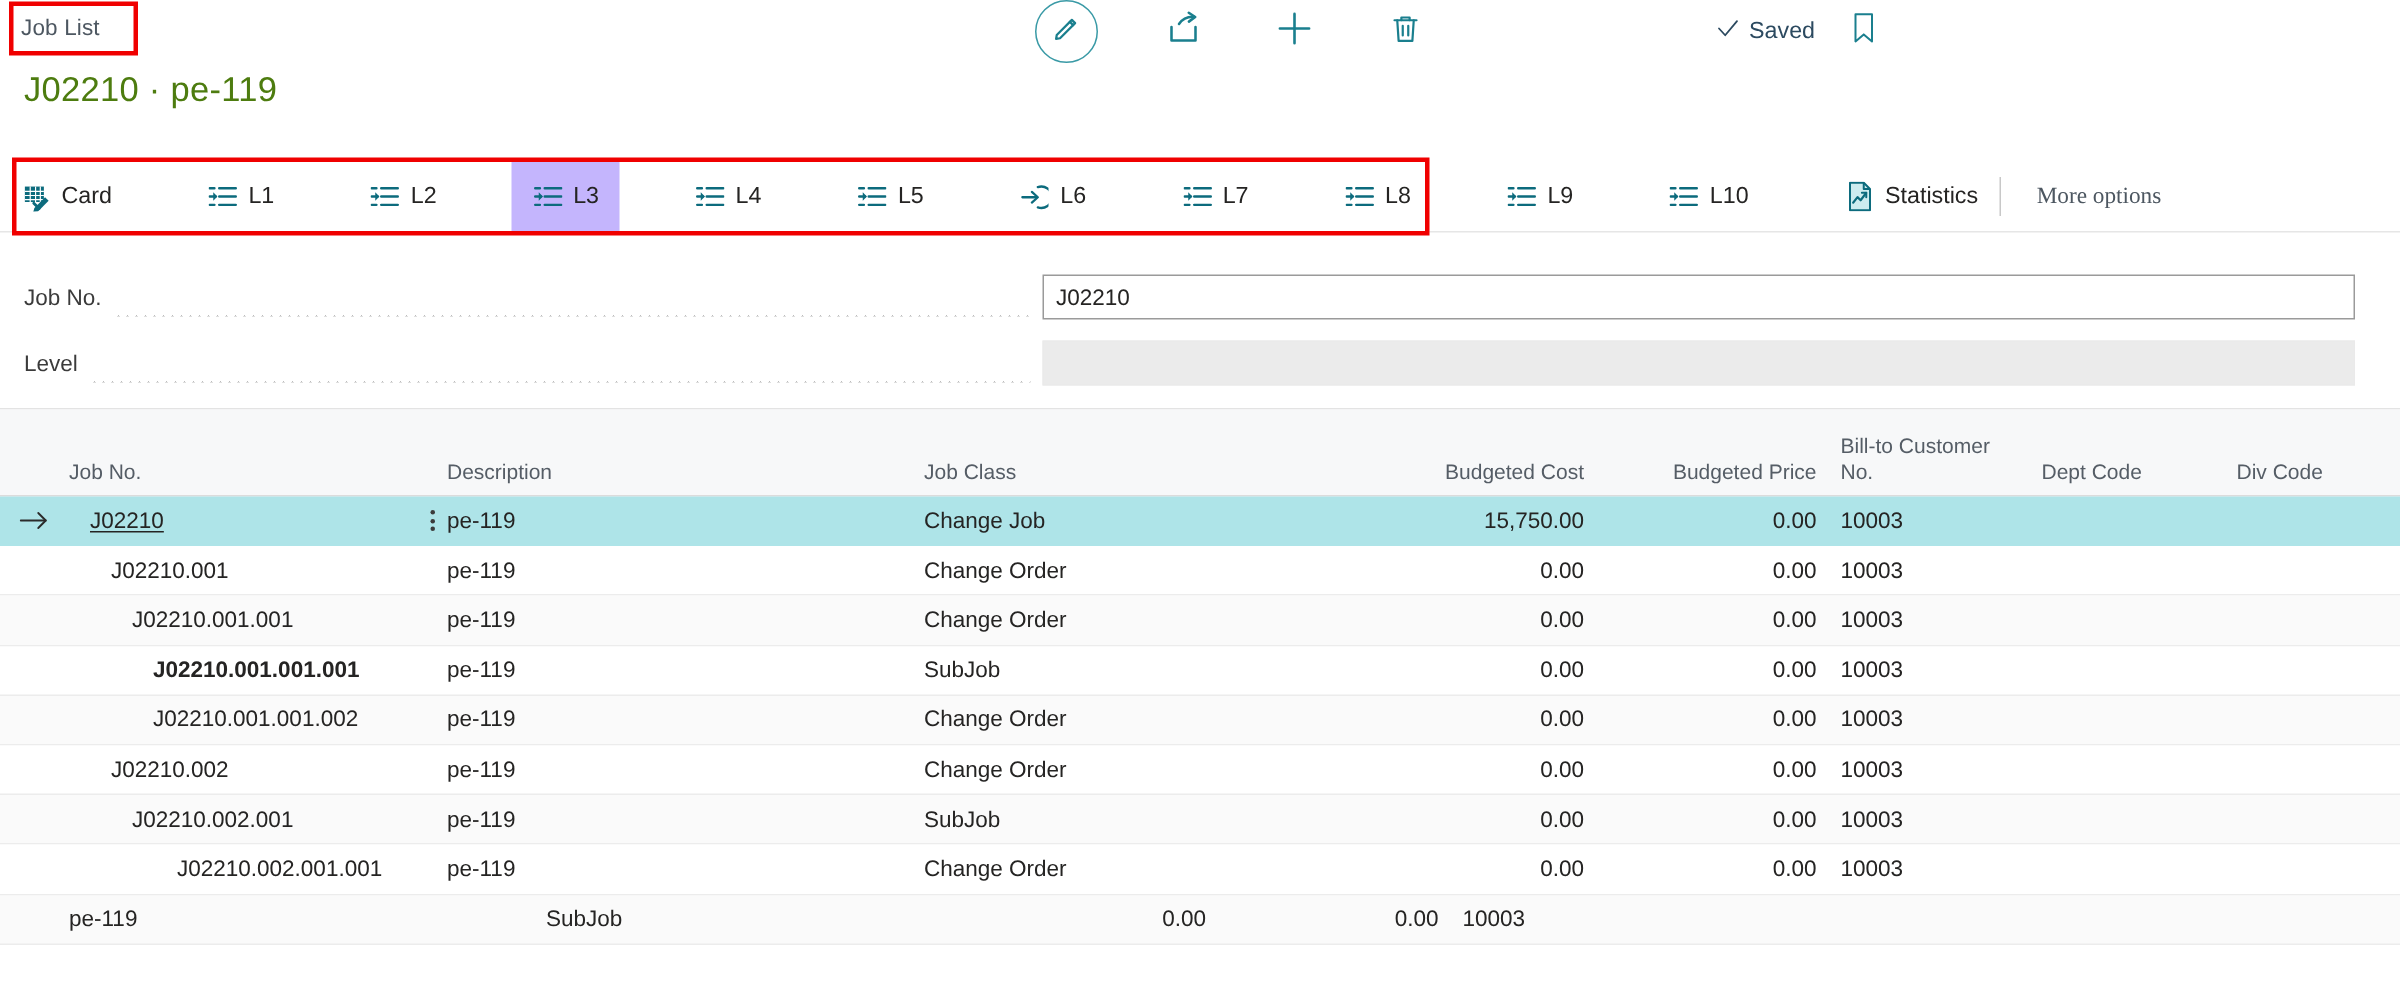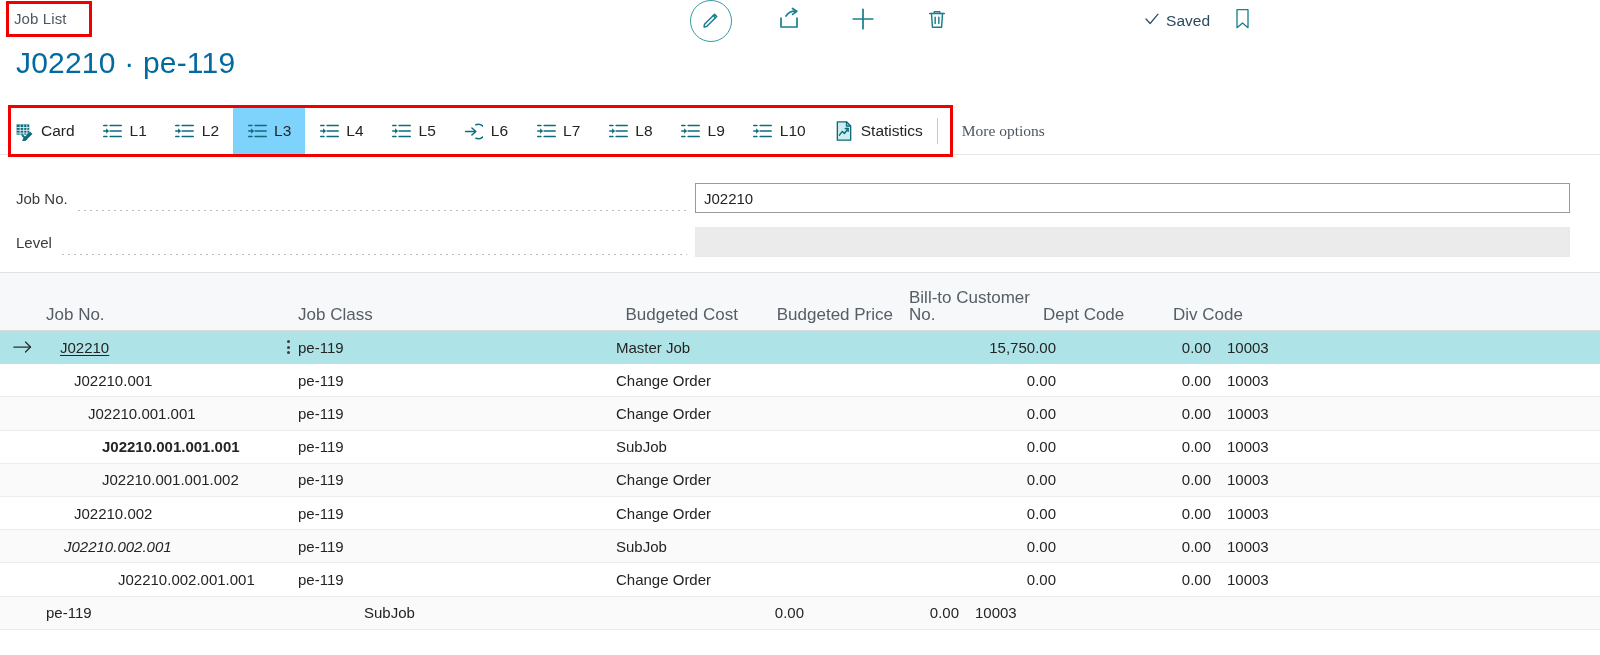--- a/index.html
+++ b/index.html
@@ -79,51 +79,51 @@
     right: 24px; top: 0; height: 42px;
     display: flex; align-items: center;
     color: #1a7f8e;
     cursor: pointer;
   }
 
   
   .page-title {
     position: absolute;
     left: 16px; top: 46px;
-    font-size: 30px;
+    font-size: 23px;
     font-weight: 400;
-    color: #0369a1;
+    color: #4d7c0f;
     letter-spacing: .2px;
     white-space: nowrap;
   }
 
   
   .actionbar {
     position: absolute;
     left: 0; top: 108px;
     width: 1600px;
     height: 46px;
     background: #ffffff;
     border-bottom: 1px solid #e6e6e6;
     display: flex;
     align-items: stretch;
   }
-  .tabgroup { display: flex; align-items: stretch; }
+  .tabgroup { display: flex; align-items: stretch; gap: 36px; }
   .tab {
     display: flex;
     align-items: center;
     gap: 7px;
     padding: 0 14px;
     font-size: 15.5px;
     color: #252423;
     white-space: nowrap;
     cursor: pointer;
     background: transparent;
   }
-  .tab.selected { background: #7dd3fc; }
+  .tab.selected { background: #c4b5fd; }
   .tab .ticon {
     display: flex; align-items: center; justify-content: center;
     width: 20px; height: 20px;
     color: #0c6b7d;
     flex: 0 0 auto;
   }
   .sep {
     width: 1px;
     margin: 10px 0;
     background: #c8c8c8;
@@ -206,21 +206,21 @@
   }
   .grid-header {
     display: flex;
     align-items: flex-end;
     height: 58px;
     background: #f7f8f9;
     border-bottom: 1px solid #dcdcdc;
     box-sizing: border-box;
   }
   .grid-header .hc {
-    font-size: 17px;
+    font-size: 14px;
     color: #555d66;
     line-height: 17px;
     padding-bottom: 7px;
     box-sizing: border-box;
     white-space: pre-line;
   }
   .row {
     display: flex;
     align-items: center;
     height: 33.2px;
@@ -482,20 +482,21 @@
         <div class="field-ctrl">
           <input type="text" class="field-input disabled" readonly="" value="" style="">
         </div>
       </div>
     </div>
 
   <div class="grid">
     <div class="grid-header" id="grid-header">
         <div class="c-arrow"></div>
         <div class="hc c-jobno">Job No.</div>
+        <div class="hc c-desc">Description</div>
         <div class="hc c-class">Job Class</div>
         <div class="hc c-bcost">Budgeted Cost</div>
         <div class="hc c-bprice">Budgeted Price</div>
         <div class="hc c-cust">Bill-to Customer
 No.</div>
         <div class="hc c-dept">Dept Code</div>
         <div class="hc c-div">Div Code</div>
       </div>
     <div id="grid-body">
         <div class="row selected">
@@ -507,21 +508,21 @@
           </div>
           <div class="c-jobno">
             <span class="jn link" style="margin-left: 14px;">J02210</span>
             <span class="dots">
               <i></i>
               <i></i>
               <i></i>
             </span>
           </div>
           <div class="c-desc">pe-119</div>
-          <div class="c-class">Master Job</div>
+          <div class="c-class">Change Job</div>
           <div class="c-bcost">15,750.00</div>
           <div class="c-bprice">0.00</div>
           <div class="c-cust">10003</div>
           <div class="c-dept"></div>
           <div class="c-div"></div>
         </div>
         <div class="row alt">
           <div class="c-arrow"></div>
           <div class="c-jobno">
             <span class="jn" style="margin-left: 28px;">J02210.001</span>
@@ -582,21 +583,21 @@
           <div class="c-class">Change Order</div>
           <div class="c-bcost">0.00</div>
           <div class="c-bprice">0.00</div>
           <div class="c-cust">10003</div>
           <div class="c-dept"></div>
           <div class="c-div"></div>
         </div>
         <div class="row">
           <div class="c-arrow"></div>
           <div class="c-jobno">
-            <span class="jn" style="margin-left: 18px; font-style: italic;">J02210.002.001</span>
+            <span class="jn" style="margin-left: 42px;">J02210.002.001</span>
           </div>
           <div class="c-desc">pe-119</div>
           <div class="c-class">SubJob</div>
           <div class="c-bcost">0.00</div>
           <div class="c-bprice">0.00</div>
           <div class="c-cust">10003</div>
           <div class="c-dept"></div>
           <div class="c-div"></div>
         </div>
         <div class="row alt">

